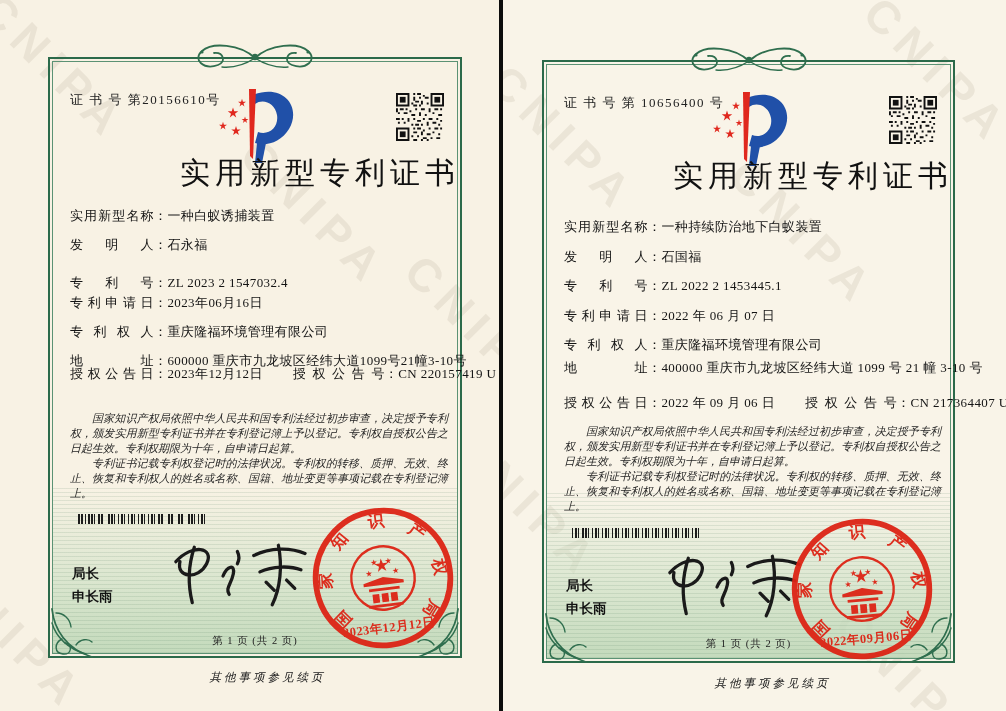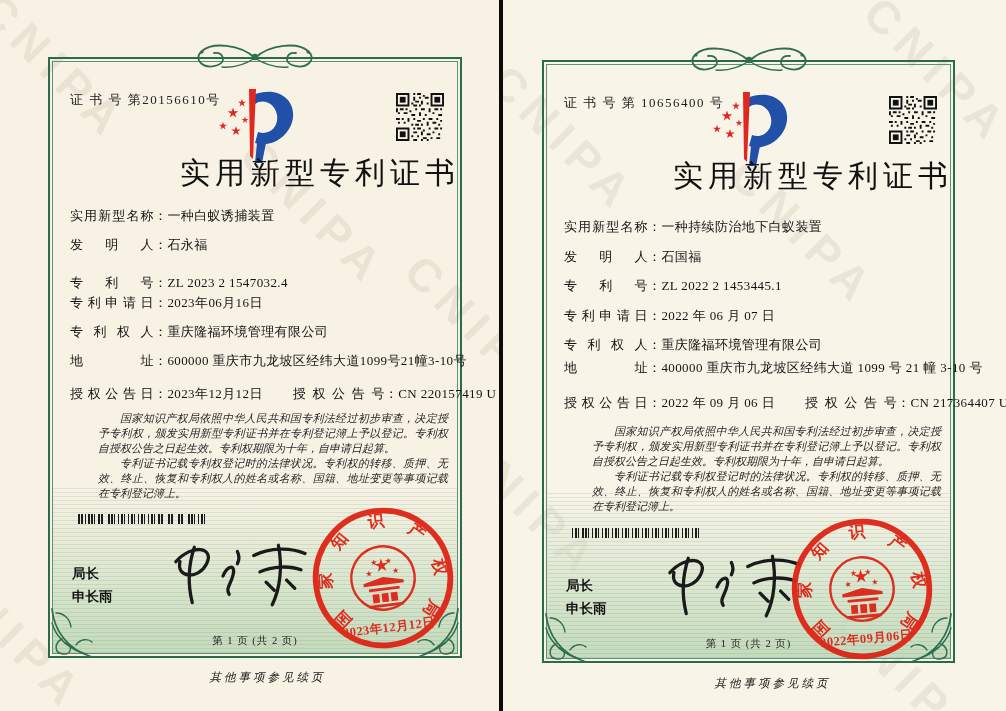--- a/index.html
+++ b/index.html
@@ -34,27 +34,27 @@
   .qr{position:absolute;right:16px;top:34px;width:48px;height:48px;}
   .title{position:absolute;left:0;right:0;top:94px;text-align:right;
     font-size:30px;font-weight:400;letter-spacing:5px;color:#111;}
 
   .row{position:absolute;left:20px;right:6px;font-size:13px;letter-spacing:0.4px;white-space:nowrap;color:#141414;}
   .lbl{display:inline-block;width:84px;text-align:justify;text-align-last:justify;-moz-text-align-last:justify;vertical-align:bottom;}
   .lbl2{display:inline-block;width:92px;margin-left:30px;text-align:justify;text-align-last:justify;-moz-text-align-last:justify;vertical-align:bottom;}
   .colon{display:inline-block;}
   .panel-left .r0{top:148px}.panel-left .r1{top:177px}.panel-left .r2{top:215px}
   .panel-left .r3{top:235px}.panel-left .r4{top:264px}.panel-left .r5{top:293px}
-  .panel-left .rg{top:326px}
+  .panel-left .rg{top:306px}
   .panel-right .r0{top:156px}.panel-right .r1{top:186px}.panel-right .r2{top:215px}
   .panel-right .r3{top:245px}.panel-right .r4{top:274px}.panel-right .r5{top:297px}
   .panel-right .rg{top:332px}
 
   .paras{position:absolute;left:20px;right:12px;font-size:11px;line-height:15px;
-    font-style:italic;color:#262626;text-align:justify;margin-left:28px;}
+    font-style:italic;color:#262626;text-align:justify;}
   .panel-left .paras{top:352px}
   .panel-right .paras{top:362px}
   .paras p{margin:0;text-indent:2em;}
 
   .barcode{position:absolute;left:28px;width:128px;height:10px;
     background:repeating-linear-gradient(90deg,#1c1c1c 0 1.5px,transparent 1.5px 3px,
       #1c1c1c 3px 5px,transparent 5px 6.5px,#1c1c1c 6.5px 7.5px,transparent 7.5px 10px);}
   .panel-left .barcode{top:455px}
   .panel-right .barcode{top:466px}
 

